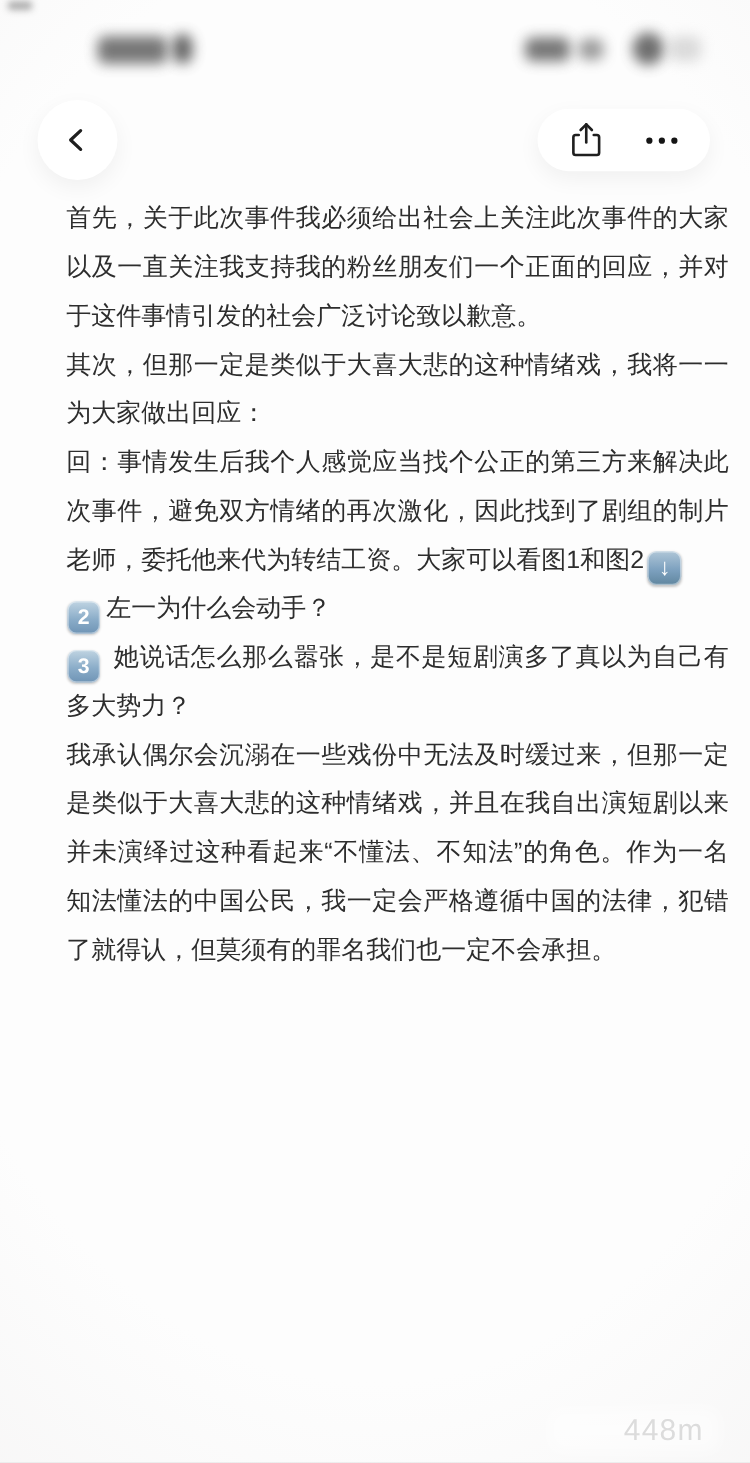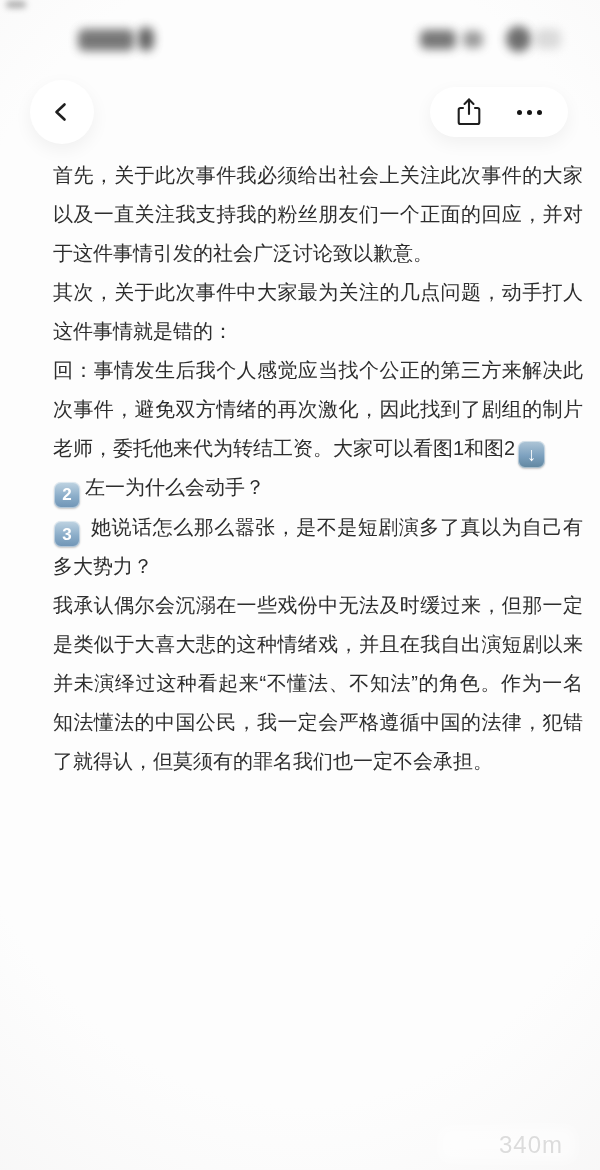--- a/index.html
+++ b/index.html
@@ -100,23 +100,23 @@
         </svg>
       </span>
     </div>
     <div class="icon-btn">
       <span class="dots"></span>
     </div>
   </div>
 
   <div class="post-body">
       <p>首先，关于此次事件我必须给出社会上关注此次事件的大家以及一直关注我支持我的粉丝朋友们一个正面的回应，并对于这件事情引发的社会广泛讨论致以歉意。</p>
-      <p>其次，关于此次事件中大家最为关注的几点问题，动手打人这件事情就是错的：</p>
+      <p>其次，但那一定是类似于大喜大悲的这种情绪戏，我将一一为大家做出回应：</p>
       <p>回：事情发生后我个人感觉应当找个公正的第三方来解决此次事件，避免双方情绪的再次激化，因此找到了剧组的制片老师，委托他来代为转结工资。大家可以看图1和图2<span class="emoji arrow">↓</span></p>
       <p><span class="emoji keycap">2</span>左一为什么会动手？</p>
       <p><span class="emoji keycap">3</span> 她说话怎么那么嚣张，是不是短剧演多了真以为自己有多大势力？</p>
       <p>我承认偶尔会沉溺在一些戏份中无法及时缓过来，但那一定是类似于大喜大悲的这种情绪戏，并且在我自出演短剧以来并未演绎过这种看起来“不懂法、不知法”的角色。作为一名知法懂法的中国公民，我一定会严格遵循中国的法律，犯错了就得认，但莫须有的罪名我们也一定不会承担。</p>
     </div>
 
   <div class="wm-halo"></div>
-  <div class="watermark">340m</div>
+  <div class="watermark">448m</div>
 
 </div>
 
 </body></html>

